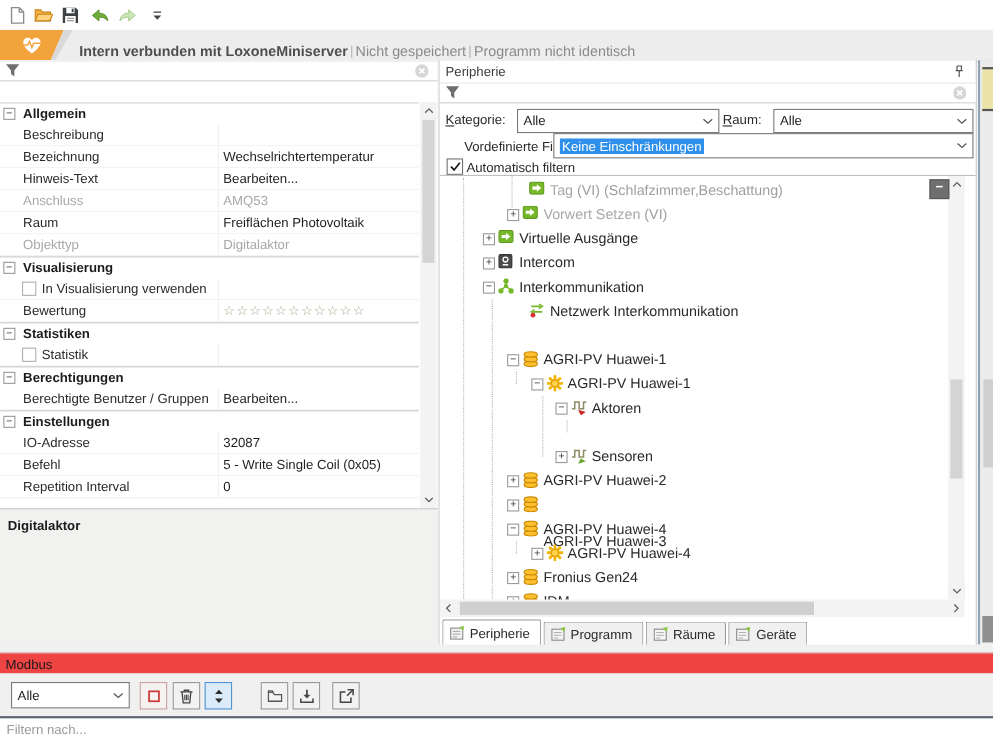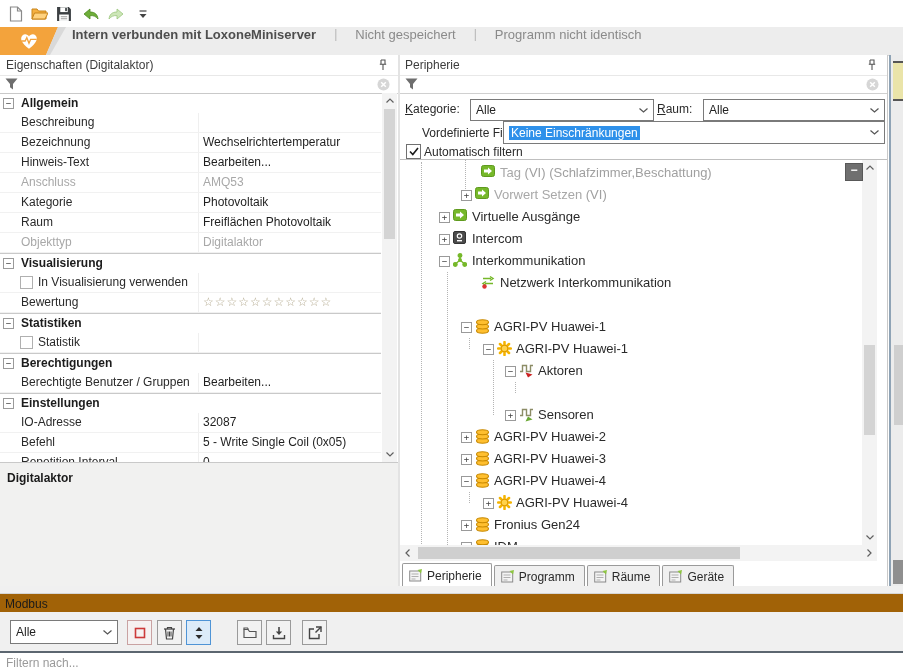--- a/index.html
+++ b/index.html
@@ -10,21 +10,21 @@
   .icn{display:inline-flex;align-items:center;justify-content:center;line-height:0;}
   
   #toolbar{left:0;top:0;width:903px;height:27px;background:#fff;}
   .tb-btn{position:absolute;top:4px;width:20px;height:20px;display:flex;align-items:center;justify-content:center;cursor:pointer;}
   
   #statusbar{left:0;top:27px;width:903px;height:28px;background:#ededed;border-bottom:1px solid #d8d8d8;}
   #logo{position:absolute;left:0;top:0;width:58px;height:28px;background:#f3a33c;
         clip-path:polygon(0 0,58px 0,46px 100%,0 100%);display:flex;align-items:center;justify-content:center;}
   #logo-shadow{position:absolute;left:46px;top:0;width:20px;height:28px;background:#d9d9d9;
         clip-path:polygon(12px 0,20px 0,4px 100%,0 100%);}
-  #status-texts{position:absolute;left:72px;top:0;height:38px;display:flex;gap:18px;}
+  #status-texts{position:absolute;left:72px;top:0;height:38px;display:flex;align-items:center;gap:2px;}
   .st-strong{font-weight:bold;color:#4e4e4e;font-size:13px;}
   .st-sep{color:#b5b5b5;}
   .st-dim{color:#8a8a8a;font-size:13px;}
   
   .panel-header{height:20px;display:flex;align-items:center;color:#3c3c3c;}
   .filter-row{background:#fff;border-bottom:1px solid #d0d0d0;border-top:1px solid #e8e8e8;}
   #left-panel{left:0;top:55px;width:398px;height:538px;background:#fff;}
   #right-panel{left:400px;top:55px;width:487px;height:538px;background:#fff;border-right:1px solid #c9c9c9;}
   #panel-divider{left:398px;top:55px;width:2px;height:538px;background:#e3e3e3;}
   .pin{position:absolute;right:10px;top:4px;cursor:pointer;}
@@ -76,21 +76,21 @@
   #tree-hsb{position:absolute;left:0;top:490px;width:477px;height:16px;background:#f3f3f3;}
   .hsb-btn{position:absolute;top:0;width:15px;height:16px;display:flex;align-items:center;justify-content:center;cursor:pointer;}
   #tree-hsb .sb-thumb-h{position:absolute;top:2px;height:12px;background:#cfcfcf;cursor:pointer;}
   
   #tabs{position:absolute;left:2px;top:508px;display:flex;align-items:flex-end;gap:2px;height:24px;}
   .tab{display:flex;align-items:center;gap:4px;height:21px;padding:0 9px 0 6px;border:1px solid #9a9a9a;border-bottom:none;
        background:#f0f0f0;border-radius:2px 2px 0 0;cursor:pointer;color:#2a2a2a;}
   .tab.active{background:#fff;height:23px;}
   
   #bottom-bg{left:0;top:586px;width:903px;height:83px;background:#f0f0f0;}
-  #modbus-label-row{left:0;top:593px;width:903px;height:19px;background:#a16207;border-top:1px solid #d6d6d6;border-bottom:1px solid #e2e2e2;}
+  #modbus-label-row{left:0;top:593px;width:903px;height:19px;background:#ef4444;border-top:1px solid #d6d6d6;border-bottom:1px solid #e2e2e2;}
   #modbus-label-row span{position:absolute;left:5px;top:3px;color:#1a1a1a;}
   #modbus-toolbar{left:0;top:612px;width:903px;height:39px;background:#f0f0f0;}
   .mb-btn{position:absolute;top:8px;width:23px;height:23px;background:#f2f2f2;border:1px solid #9a9a9a;
           display:flex;align-items:center;justify-content:center;cursor:pointer;}
   .mb-btn.accent{border:1px solid #4f94d6;background:#dcebf9;}
   .mb-btn.reddish{border:1px solid #c9a2a2;background:#f6f2f2;}
   #bottom-filter{left:0;top:651px;width:903px;height:18px;background:#fff;border-top:2px solid #5c6670;}
   #bottom-filter input{position:absolute;left:4px;top:2px;width:880px;border:none;outline:none;font-size:12px;
       font-family:"Liberation Sans","DejaVu Sans",sans-serif;color:#333;background:transparent;}
   #bottom-filter input::placeholder{color:#9a9a9a;}
@@ -170,29 +170,20 @@
     <div id="status-texts">
       <span class="st-strong">Intern verbunden mit LoxoneMiniserver</span>
       <span class="st-sep">|</span>
       <span class="st-dim">Nicht gespeichert</span>
       <span class="st-sep">|</span>
       <span class="st-dim">Programm nicht identisch</span>
     </div>
   </div>
 
   <div id="left-panel" class="abs">
-    <div class="panel-header" style="position:relative;">
-      <span style="padding-left:6px;">Eigenschaften (Digitalaktor)</span>
-      <span class="pin icn">
-        <svg viewBox="0 0 10 12" width="10" height="12">
-            <path d="M3 1h4v4.2M3 1v4.2" fill="none" stroke="#555" stroke-width="1.1"></path>
-            <path d="M1.8 5.2h6.4M5 5.2V11" stroke="#555" stroke-width="1.1" fill="none"></path>
-          </svg>
-      </span>
-    </div>
     <div class="filter-row" style="position:relative;height:17px;">
       <span class="icn" style="position:absolute;left:5px;top:2px;">
         <svg viewBox="0 0 13 12" width="13" height="12">
             <path d="M0.5 0.5h12L8 6v5.5L5 9.3V6z" fill="#6e6e6e"></path>
           </svg>
       </span>
       <span class="clear-btn icn">
         <svg viewBox="0 0 14 14" width="13" height="13">
             <circle cx="7" cy="7" r="6.5" fill="#d6d6d6"></circle>
             <path d="M4.5 4.5l5 5M9.5 4.5l-5 5" stroke="#fff" stroke-width="1.6"></path>
@@ -216,25 +207,20 @@
         </div>
         <div class="p-row prop">
           <span class="colline"></span>
           <span class="p-label">Hinweis-Text</span>
           <span class="p-value">Bearbeiten...</span>
         </div>
         <div class="p-row prop">
           <span class="colline"></span>
           <span class="p-label muted">Anschluss</span>
           <span class="p-value muted">AMQ53</span>
-        </div>
-        <div class="p-row prop">
-          <span class="colline"></span>
-          <span class="p-label">Kategorie</span>
-          <span class="p-value">Photovoltaik</span>
         </div>
         <div class="p-row prop">
           <span class="colline"></span>
           <span class="p-label">Raum</span>
           <span class="p-value">Freiflächen Photovoltaik</span>
         </div>
         <div class="p-row prop">
           <span class="colline"></span>
           <span class="p-label muted">Objekttyp</span>
           <span class="p-value muted">Digitalaktor</span>
@@ -521,21 +507,21 @@
           <span class="t-exp" style="left: 61px;">+</span>
           <span class="icn t-icon" style="left: 75px;">
             <svg viewBox="0 0 14 14" width="15" height="15">
               <g stroke="#c98a00" stroke-width="1" fill="#ffbf2f">
                 <ellipse cx="7" cy="11" rx="5.6" ry="2.3"></ellipse>
                 <ellipse cx="7" cy="7" rx="5.6" ry="2.3"></ellipse>
                 <ellipse cx="7" cy="3" rx="5.6" ry="2.3"></ellipse>
               </g>
             </svg>
           </span>
-          <span class="t-label" style="left: 94px;">AGRI-PV Huawei-3</span>
+          <span class="t-label" style="left: 94px; margin-top: 33px;">AGRI-PV Huawei-3</span>
         </div>
         <div class="t-row" style="top: 310px;">
           <span class="t-exp" style="left: 61px;">−</span>
           <span class="icn t-icon" style="left: 75px;">
             <svg viewBox="0 0 14 14" width="15" height="15">
               <g stroke="#c98a00" stroke-width="1" fill="#ffbf2f">
                 <ellipse cx="7" cy="11" rx="5.6" ry="2.3"></ellipse>
                 <ellipse cx="7" cy="7" rx="5.6" ry="2.3"></ellipse>
                 <ellipse cx="7" cy="3" rx="5.6" ry="2.3"></ellipse>
               </g>

